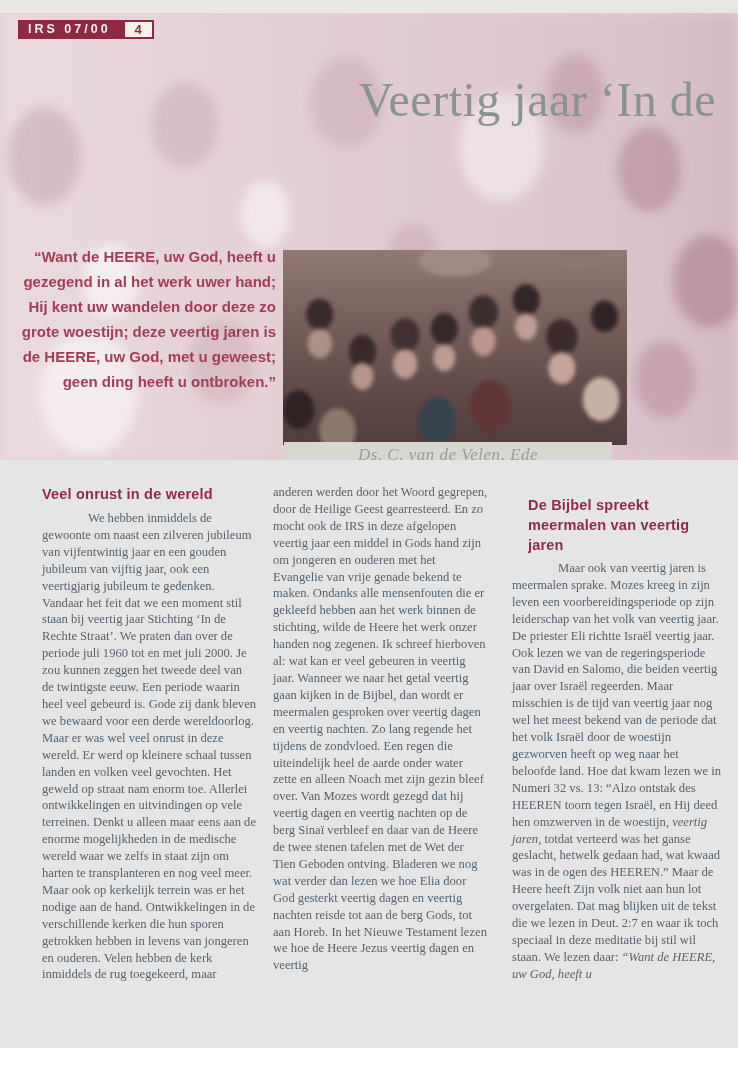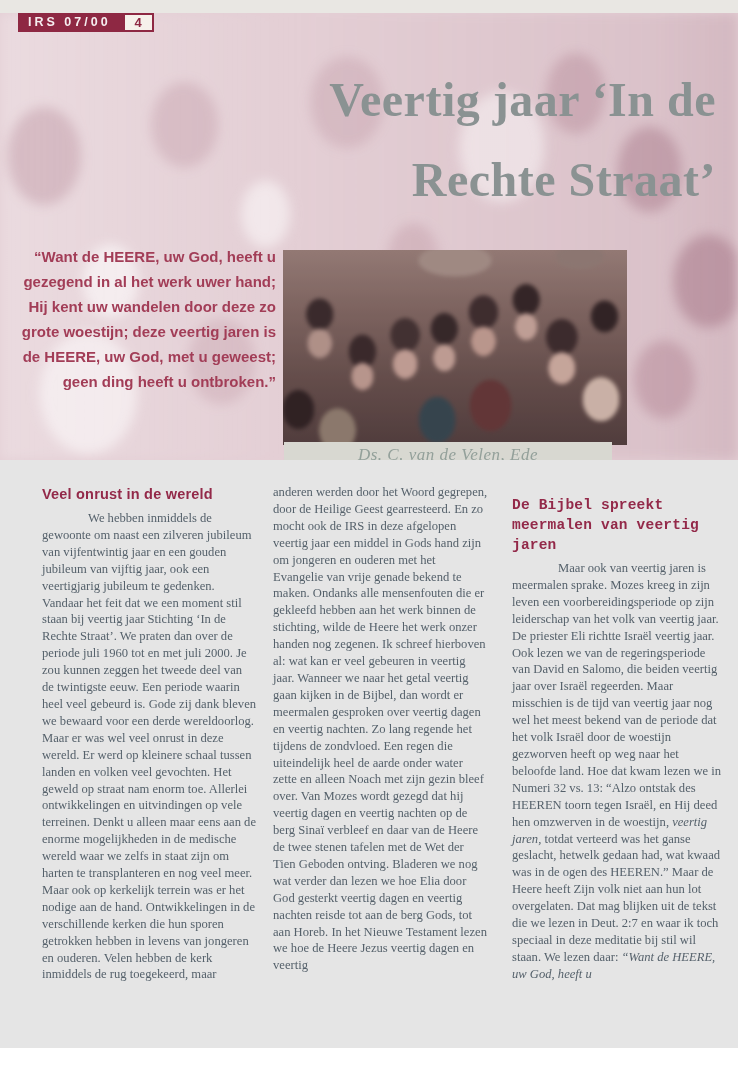--- a/index.html
+++ b/index.html
@@ -25,35 +25,35 @@
       radial-gradient(ellipse 48px 66px at 78% 18%, rgba(164,110,128,.30) 0 60%, transparent 62%),
       radial-gradient(ellipse 52px 70px at 88% 35%, rgba(150,95,115,.35) 0 60%, transparent 62%),
       radial-gradient(ellipse 58px 76px at 96% 60%, rgba(150,95,115,.40) 0 60%, transparent 62%),
       radial-gradient(ellipse 50px 64px at 90% 82%, rgba(164,110,128,.35) 0 60%, transparent 62%),
       radial-gradient(ellipse 80px 100px at 12% 85%, rgba(255,255,255,.5) 0 60%, transparent 62%),
       radial-gradient(ellipse 55px 70px at 30% 78%, rgba(173,122,138,.22) 0 60%, transparent 62%),
       linear-gradient(90deg, rgba(255,255,255,.25) 0%, rgba(255,255,255,0) 40%, rgba(140,85,105,.10) 88%, rgba(140,85,105,.18) 100%);
     filter:blur(6px);
   }
   
-  .chip{position:absolute;left:18px;top:0;display:flex;align-items:flex-end;}
+  .chip{position:absolute;left:18px;top:7px;display:flex;align-items:flex-end;}
   .chip-issue{
     background:#8e2843;color:#f6eef0;font-family:"Liberation Sans",sans-serif;
     font-weight:bold;font-size:12.5px;letter-spacing:3px;padding:2px 12px 3px 10px;
     display:flex;align-items:center;
   }
   .chip-page{
     width:27px;background:#f6f1eb;border:2px solid #8e2843;color:#8e2843;
     font-family:"Liberation Sans",sans-serif;font-weight:bold;font-size:13px;
     display:flex;align-items:center;justify-content:center;
   }
   
   .big-title{
-    position:absolute;right:22px;top:47px;text-align:right;
-    font-family:"Liberation Serif",serif;font-weight:bold;
+    position:absolute;right:22px;top:47px;text-align:left;
+    font-family:"Liberation Serif",serif;font-weight:normal;
     font-size:48px;line-height:80px;color:#8a9292;letter-spacing:.5px;
   }
   
   .quote{
     position:absolute;left:12px;top:231px;width:264px;text-align:right;
     font-family:"Liberation Sans",sans-serif;font-weight:bold;
     font-size:15px;line-height:25px;color:#a23d57;white-space:pre;
   }
   .quote-ref{display:block;}
   
@@ -111,21 +111,21 @@
   .col p{margin:0;}
   .col .indent{text-indent:46px;}
   .col-1{left:42px;width:214px;}
   .col-2{left:273px;width:216px;}
   .col-3{left:512px;width:212px;}
   .sec-heading{
     font-family:"Liberation Sans",sans-serif;font-weight:bold;
     font-size:14.5px;line-height:20px;color:#932949;margin:0 0 6px 0;
     letter-spacing:.2px;
   }
-  .col-3 .sec-heading{margin:11px 0 5px 0;font-family:Liberation Mono, monospace;}
+  .col-3 .sec-heading{margin:11px 0 5px 16px;}
   
   .strip-top{position:absolute;left:0;top:0;width:738px;height:13px;background:#e9e7e3;}
   .strip-bottom{position:absolute;left:0;top:1048px;width:738px;height:20px;background:#ffffff;}
 </style>
 </head>
 <body>
 
 <div class="page">
 
   <div class="strip-top"></div>
@@ -133,21 +133,20 @@
   <div class="band">
     <div class="band-fade"></div>
 
     <div class="chip">
       <div class="chip-issue">IRS 07/00</div>
       <div class="chip-page">4</div>
     </div>
 
     <div class="big-title">
       <div>Veertig jaar ‘In de</div>
-      <div>Rechte Straat’</div>
     </div>
 
     <div class="quote"><span>“Want de HEERE, uw God, heeft u
 gezegend in al het werk uwer hand;
 Hij kent uw wandelen door deze zo
 grote woestijn; deze veertig jaren is
 de HEERE, uw God, met u geweest;
 geen ding heeft u ontbroken.”</span></div>
 
     <div class="photo">

